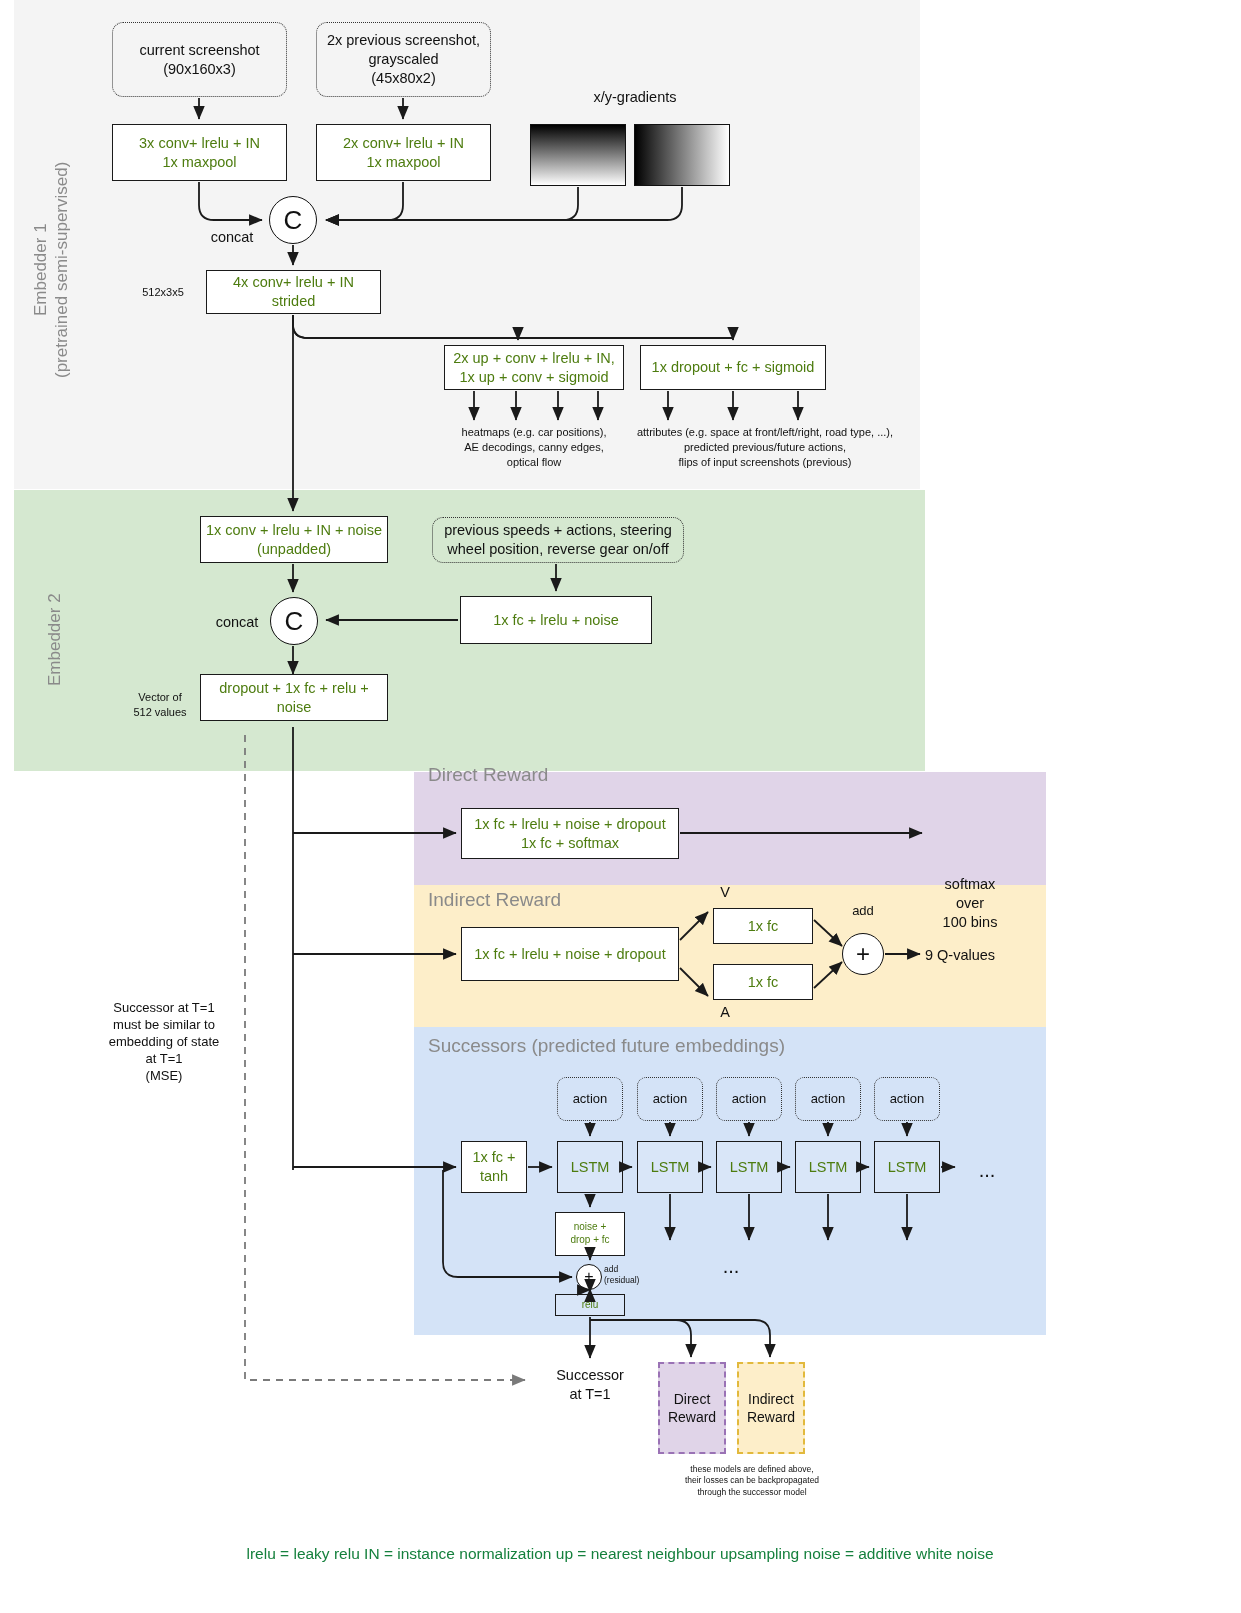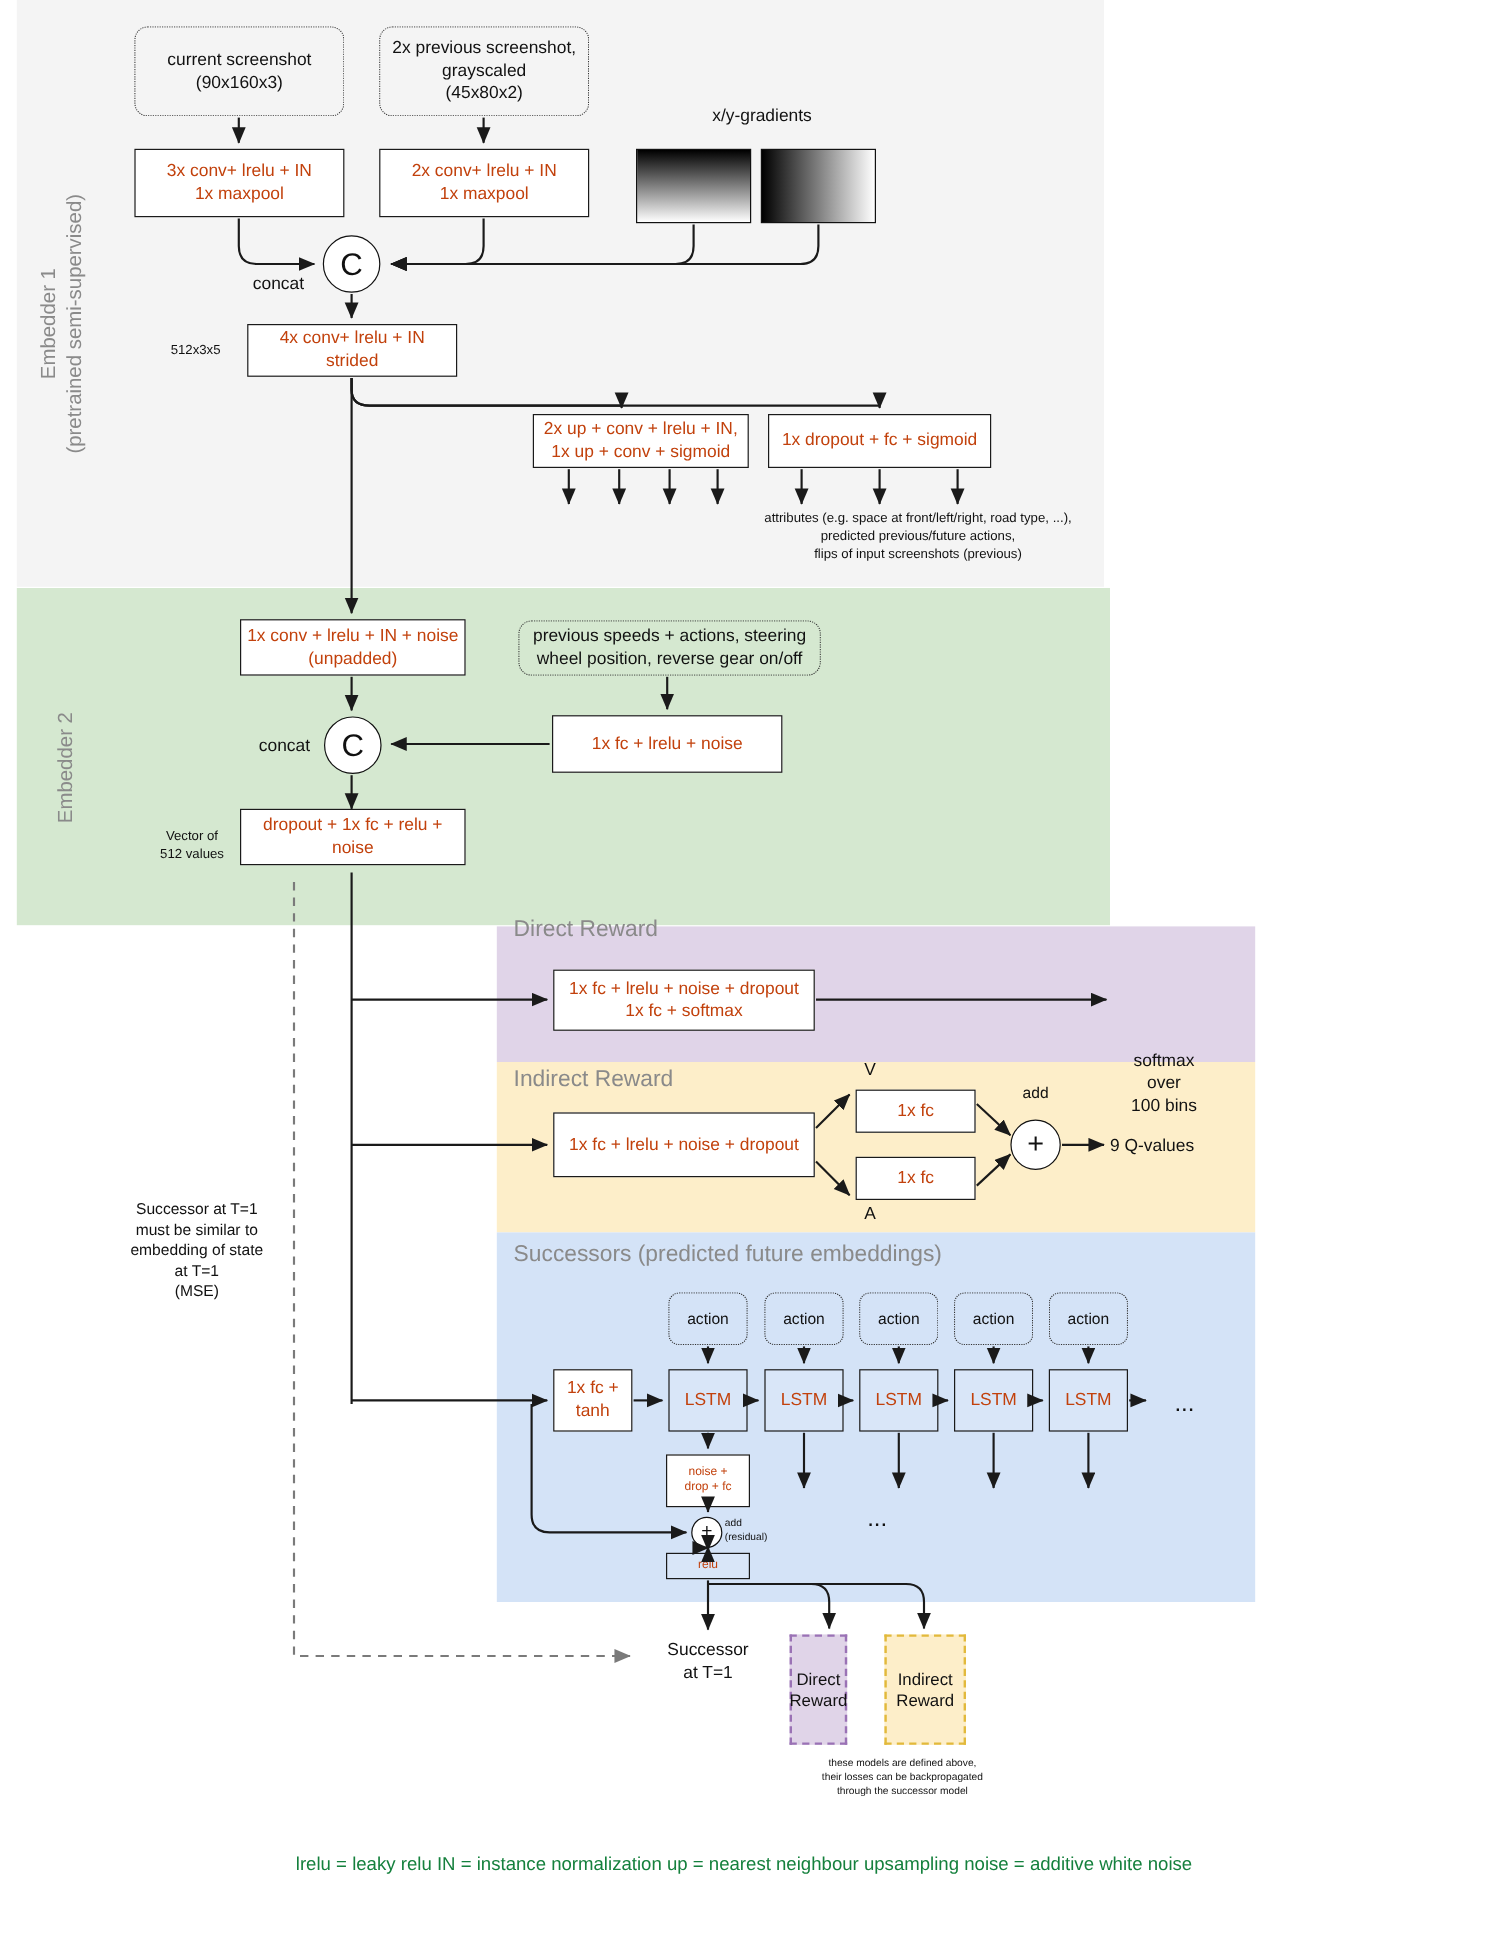--- a/index.html
+++ b/index.html
@@ -3,21 +3,21 @@
 <meta charset="utf-8">
 <style>
   html,body{margin:0;padding:0;background:#ffffff;}
   body{font-family:"Liberation Sans",sans-serif;color:#111;}
   #stage{position:relative;width:1241px;height:1613px;background:#fff;overflow:hidden;}
   .band{position:absolute;}
   .band-label{position:absolute;color:#8a8a8a;font-size:19px;}
   .vlabel{position:absolute;color:#8a8a8a;font-size:17px;writing-mode:vertical-rl;transform:rotate(180deg);text-align:center;line-height:1.25;}
   .box{position:absolute;box-sizing:border-box;border:1.6px solid #1a1a1a;background:#fff;
        display:flex;align-items:center;justify-content:center;text-align:center;
-       font-size:14.5px;line-height:1.28;color:#c2410c;padding:2px 4px;}
+       font-size:14.5px;line-height:1.28;color:#4d7c0f;padding:2px 4px;}
   .box.small{font-size:10px;}
   .dbox{position:absolute;box-sizing:border-box;border:1.6px dotted #333;border-radius:11px;background:transparent;
         display:flex;align-items:center;justify-content:center;text-align:center;
         font-size:14.5px;line-height:1.3;color:#111;padding:2px 6px;}
   .dbox.tiny{font-size:13px;border-radius:9px;}
   .txt{position:absolute;text-align:center;font-size:14.5px;line-height:1.3;color:#111;}
   .txt.sm{font-size:11px;line-height:1.35;}
   .txt.xs{font-size:8.5px;line-height:1.35;}
   .txt.med{font-size:13px;}
   .circ{position:absolute;box-sizing:border-box;border:1.8px solid #111;border-radius:50%;background:#fff;
@@ -96,20 +96,25 @@
 
   <div class="box" style="left:444px;top:345px;width:180px;height:45px;">
     <div>
       <span>2x up + conv + lrelu + IN,</span><br>
       <span>1x up + conv + sigmoid</span>
     </div>
   </div>
 
   <div class="box" style="left:640px;top:345px;width:186px;height:45px;">1x dropout + fc + sigmoid</div>
 
+  <div class="txt sm" style="left:434px;top:425px;width:200px;">
+    <span>heatmaps (e.g. car positions),</span><br>
+    <span>AE decodings, canny edges,</span><br>
+    <span>optical flow</span>
+  </div>
 
   <div class="txt sm" style="left:620px;top:425px;width:290px;">
     <span>attributes (e.g. space at front/left/right, road type, ...),</span><br>
     <span>predicted previous/future actions,</span><br>
     <span>flips of input screenshots (previous)</span>
   </div>
 
   <div class="box" style="left:200px;top:516px;width:188px;height:47px;">
     <div>
       <span>1x conv + lrelu + IN + noise</span><br>
@@ -196,21 +201,21 @@
 
   <div class="txt" style="left:706px;top:1253px;width:50px;font-size:20px;">...</div>
 
   <div class="box small" style="left:555px;top:1294px;width:70px;height:22px;background:#d9e6f8;">relu</div>
 
   <div class="txt" style="left:534px;top:1366px;width:112px;">
     <span>Successor</span><br>
     <span>at T=1</span>
   </div>
 
-  <div class="dashbox" style="left:658px;top:1362px;width:48px;height:92px;border:2px dashed #9a72b5;background:#e0d4e8;">
+  <div class="dashbox" style="left:658px;top:1362px;width:68px;height:92px;border:2px dashed #9a72b5;background:#e0d4e8;">
     <div>
       <span>Direct</span><br>
       <span>Reward</span>
     </div>
   </div>
   <div class="dashbox" style="left:737px;top:1362px;width:68px;height:92px;border:2px dashed #e2b93c;background:#fdeec9;">
     <div>
       <span>Indirect</span><br>
       <span>Reward</span>
     </div>

